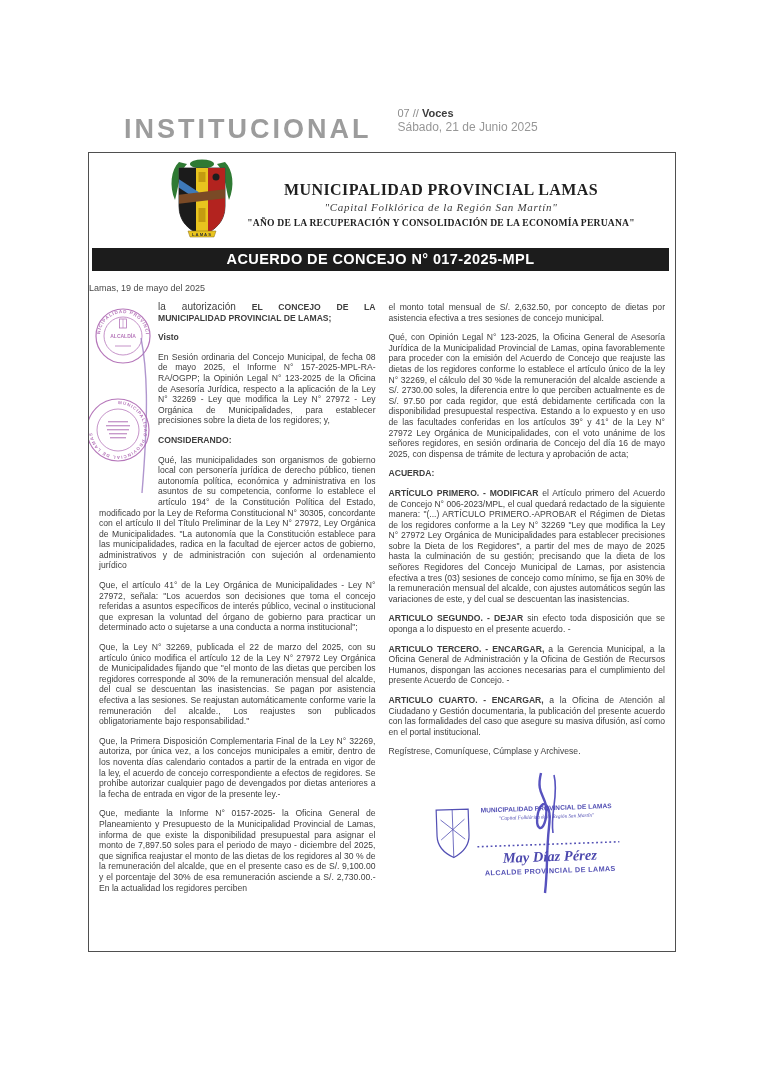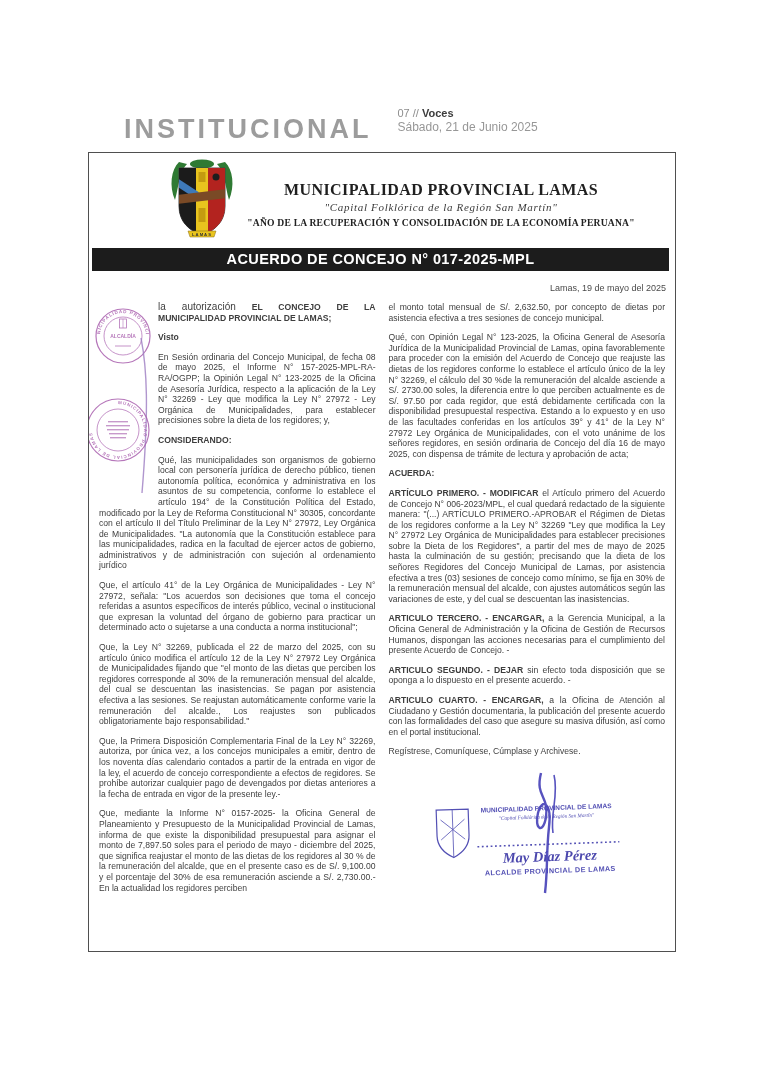--- a/index.html
+++ b/index.html
@@ -15,21 +15,21 @@
   .doc { position:absolute; left:88px; top:152px; width:588px; height:800px; border:1.5px solid #4f4f4f; background:#fff; box-sizing:border-box; overflow:hidden; }
 
   .masthead { display:flex; align-items:center; padding:3px 0 0 78px; }
   .logo { flex:0 0 auto; }
   .mast-text { flex:1; text-align:center; padding:12px 36px 0 6px; }
   .municipality { font-family:"Liberation Serif", serif; font-size:16px; font-weight:600; color:#1f1f1f; letter-spacing:0.4px; }
   .motto { font-family:"Liberation Serif", serif; font-style:italic; font-size:11px; color:#3b3b3b; margin-top:2px; letter-spacing:0.7px; }
   .slogan { font-family:"Liberation Serif", serif; font-size:9.6px; font-weight:bold; color:#222; margin-top:4px; letter-spacing:0.2px; }
 
   .title-bar { margin:8px 6px 12px 3px; background:#1c1c1c; color:#ffffff; text-align:center; font-size:14.5px; font-weight:bold; letter-spacing:0.4px; padding:3px 0 4px; }
-  .dateline { text-align:right; font-size:9px; color:#4a4a4a; margin:4px 9px 0 0; }
+  .dateline { text-align:left; font-size:9px; color:#4a4a4a; margin:4px 9px 0 0; }
 
   .columns { display:flex; gap:13px; padding:9px 10px 0 10px; }
   .col { flex:1; font-size:8.6px; line-height:10.6px; text-align:justify; color:#3e3e3e; }
   .col p { margin:0 0 9px 0; }
   .hb { font-weight:bold; }
   .small-lead { font-size:10px; }
 
   .stamp-float { float:left; width:54px; height:196px; margin:0 5px 0 0; position:relative; }
   .stamp1 { position:absolute; top:4px; left:-6px; opacity:.85; }
   .penstroke { position:absolute; top:36px; left:32px; opacity:.8; }
@@ -140,22 +140,22 @@
         <p>Que, la Ley N° 32269, publicada el 22 de marzo del 2025, con su artículo único modifica el artículo 12 de la Ley N° 27972 Ley Orgánica de Municipalidades fijando que "el monto de las dietas que perciben los regidores corresponde al 30% de la remuneración mensual del alcalde, del cual se descuentan las inasistencias. Se pagan por asistencia efectiva a las sesiones. Se reajustan automáticamente conforme varie la remuneración del alcalde., Los reajustes son publicados obligatoriamente bajo responsabilidad."</p>
         <p>Que, la Primera Disposición Complementaria Final de la Ley N° 32269, autoriza, por única vez, a los concejos municipales a emitir, dentro de los noventa días calendario contados a  partir de la entrada en vigor de la ley, el acuerdo de concejo correspondiente a efectos de regidores. Se prohíbe autorizar cualquier pago de devengados por dietas anteriores a la fecha de entrada en vigor de la presente ley.-</p>
         <p>Que, mediante la Informe N° 0157-2025- la Oficina General de Planeamiento y Presupuesto de la Municipalidad Provincial de Lamas, informa de que existe la disponibilidad presupuestal para asignar el monto de 7,897.50 soles para el periodo de mayo - diciembre del 2025, que significa reajustar el monto de las dietas de los regidores al 30 % de la remuneración del alcalde, que en el presente caso es de S/. 9,100.00 y el porcentaje del 30% de esa remuneración asciende a S/. 2,730.00.- En la actualidad los regidores perciben</p>
       </div>
 
       <div class="col">
         <p>el monto total mensual de S/. 2,632.50, por concepto de dietas por asistencia efectiva a tres sesiones de concejo municipal.</p>
         <p>Qué, con Opinión Legal N° 123-2025, la Oficina General de Asesoría Jurídica de la Municipalidad Provincial de Lamas, opina favorablemente para proceder con la emisión del Acuerdo de Concejo que reajuste las dietas de los regidores conforme lo establece el artículo único de la ley N° 32269, el cálculo del 30 %de la remuneración del alcalde asciende a S/. 2730.00 soles, la diferencia entre lo que perciben actualmente es de S/. 97.50 por cada regidor, que está debidamente certificada con la disponibilidad presupuestal respectiva. Estando a lo expuesto y en uso de las facultades conferidas en los artículos 39° y 41° de la Ley N° 27972 Ley Orgánica de Municipalidades, con el voto unánime de los señores regidores, en sesión ordinaria de Concejo del día 16 de mayo 2025, con dispensa de trámite de lectura y aprobación de acta;</p>
         <p class="hb">ACUERDA:</p>
         <p><b>ARTÍCULO PRIMERO. - MODIFICAR</b><span> el Artículo primero del Acuerdo de Concejo N° 006-2023/MPL, el cual quedará redactado de la siguiente manera: "(...) ARTÍCULO PRIMERO.-APROBAR el Régimen de Dietas de los regidores conforme a la Ley N° 32269 "Ley que modifica la Ley N° 27972 Ley Orgánica de Municipalidades para establecer precisiones sobre la Dieta de los Regidores", a partir del mes de mayo de 2025 hasta la culminación de su gestión; precisando que la dieta de los señores Regidores del Concejo Municipal de Lamas, por asistencia efectiva a tres (03) sesiones de concejo como mínimo, se fija en 30% de la remuneración mensual del alcalde, con ajustes automáticos según las variaciones de este, y del cual se descuentan las inasistencias.</span></p>
+        <p><b>ARTICULO SEGUNDO. - DEJAR</b><span> sin efecto toda disposición que se oponga a lo dispuesto en el presente acuerdo. -</span></p>
         <p><b>ARTICULO TERCERO. - ENCARGAR,</b><span> a la Gerencia Municipal, a la Oficina General de Administración y la Oficina de Gestión de Recursos Humanos, dispongan las acciones necesarias para el cumplimiento del presente Acuerdo de Concejo. -</span></p>
-        <p><b>ARTICULO SEGUNDO. - DEJAR</b><span> sin efecto toda disposición que se oponga a lo dispuesto en el presente acuerdo. -</span></p>
         <p><b>ARTICULO CUARTO. - ENCARGAR,</b><span> a la Oficina de Atención al Ciudadano y Gestión documentaria, la publicación del presente acuerdo con las formalidades del caso que asegure su masiva difusión, así como en el portal institucional.</span></p>
         <p>Regístrese, Comuníquese, Cúmplase y Archivese.</p>
 
         <div class="sig-wrap">
           <svg class="sig-svg" width="228" height="124" viewBox="0 0 228 124" xmlns="http://www.w3.org/2000/svg">
             <g transform="rotate(-2 114 62)">
               <path d="M24,36 L56,36 L56,62 C56,74 48,80 40,84 C32,80 24,74 24,62 Z" fill="none" stroke="#4a47b0" stroke-width="1.2"></path>
               <line x1="28" y1="46" x2="52" y2="66" stroke="#4a47b0" stroke-width="0.8"></line>
               <line x1="52" y1="46" x2="28" y2="66" stroke="#4a47b0" stroke-width="0.8"></line>
               <line x1="40" y1="36" x2="40" y2="84" stroke="#4a47b0" stroke-width="0.8"></line>

